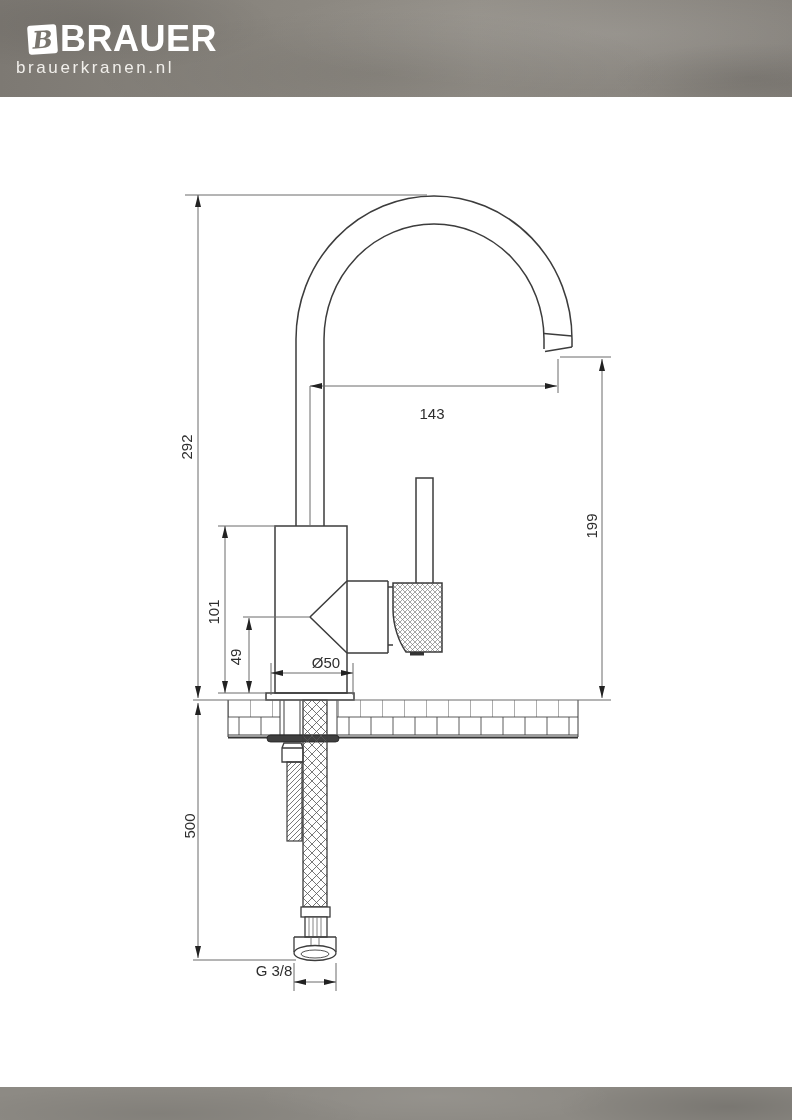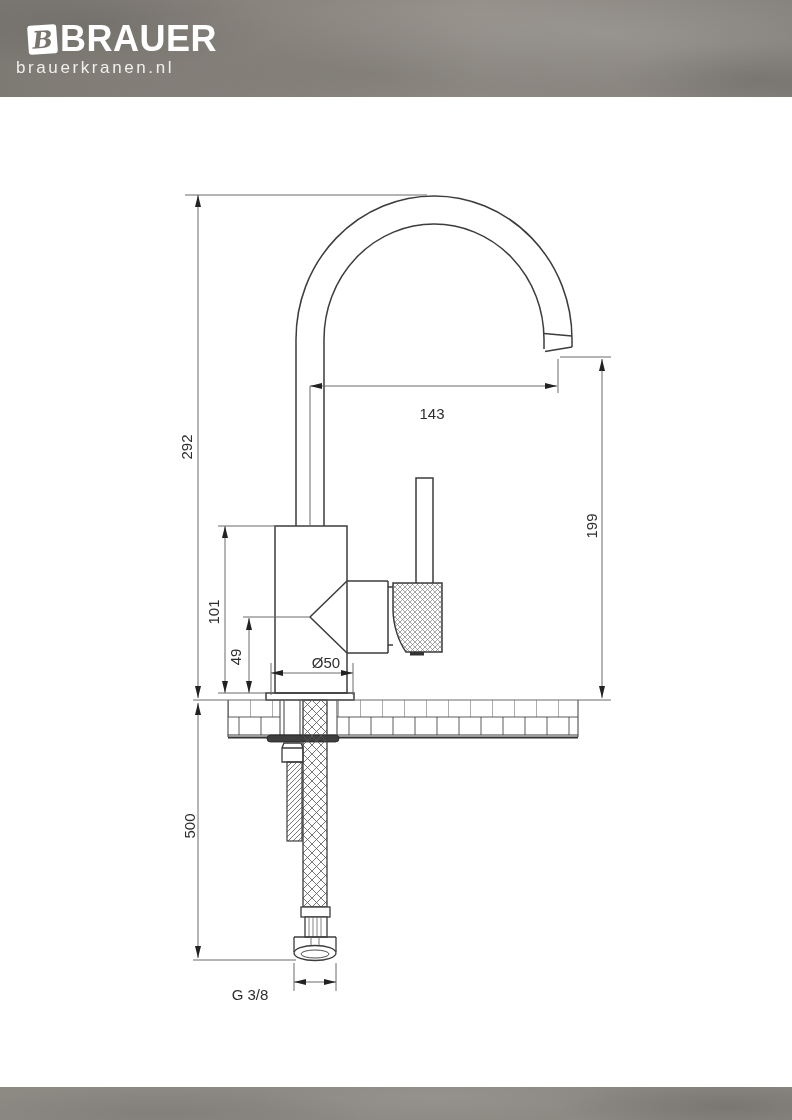--- a/index.html
+++ b/index.html
@@ -200,17 +200,17 @@
   <div class="dim-label v" style="left:570px;top:518px;width:44px;">199</div>
 
   <div class="dim-label v" style="left:192px;top:604px;width:44px;">101</div>
 
   <div class="dim-label v" style="left:214px;top:649px;width:44px;">49</div>
 
   <div class="dim-label" style="left:306px;top:655px;width:40px;">Ø50</div>
 
   <div class="dim-label v" style="left:168px;top:818px;width:44px;">500</div>
 
-  <div class="dim-label" style="left:224px;top:963px;width:52px;margin-top:24px;">G 3/8</div>
+  <div class="dim-label" style="left:248px;top:963px;width:52px;">G 3/8</div>
 
   <div class="band footer"></div>
 
 </div>
 
 </body></html>

